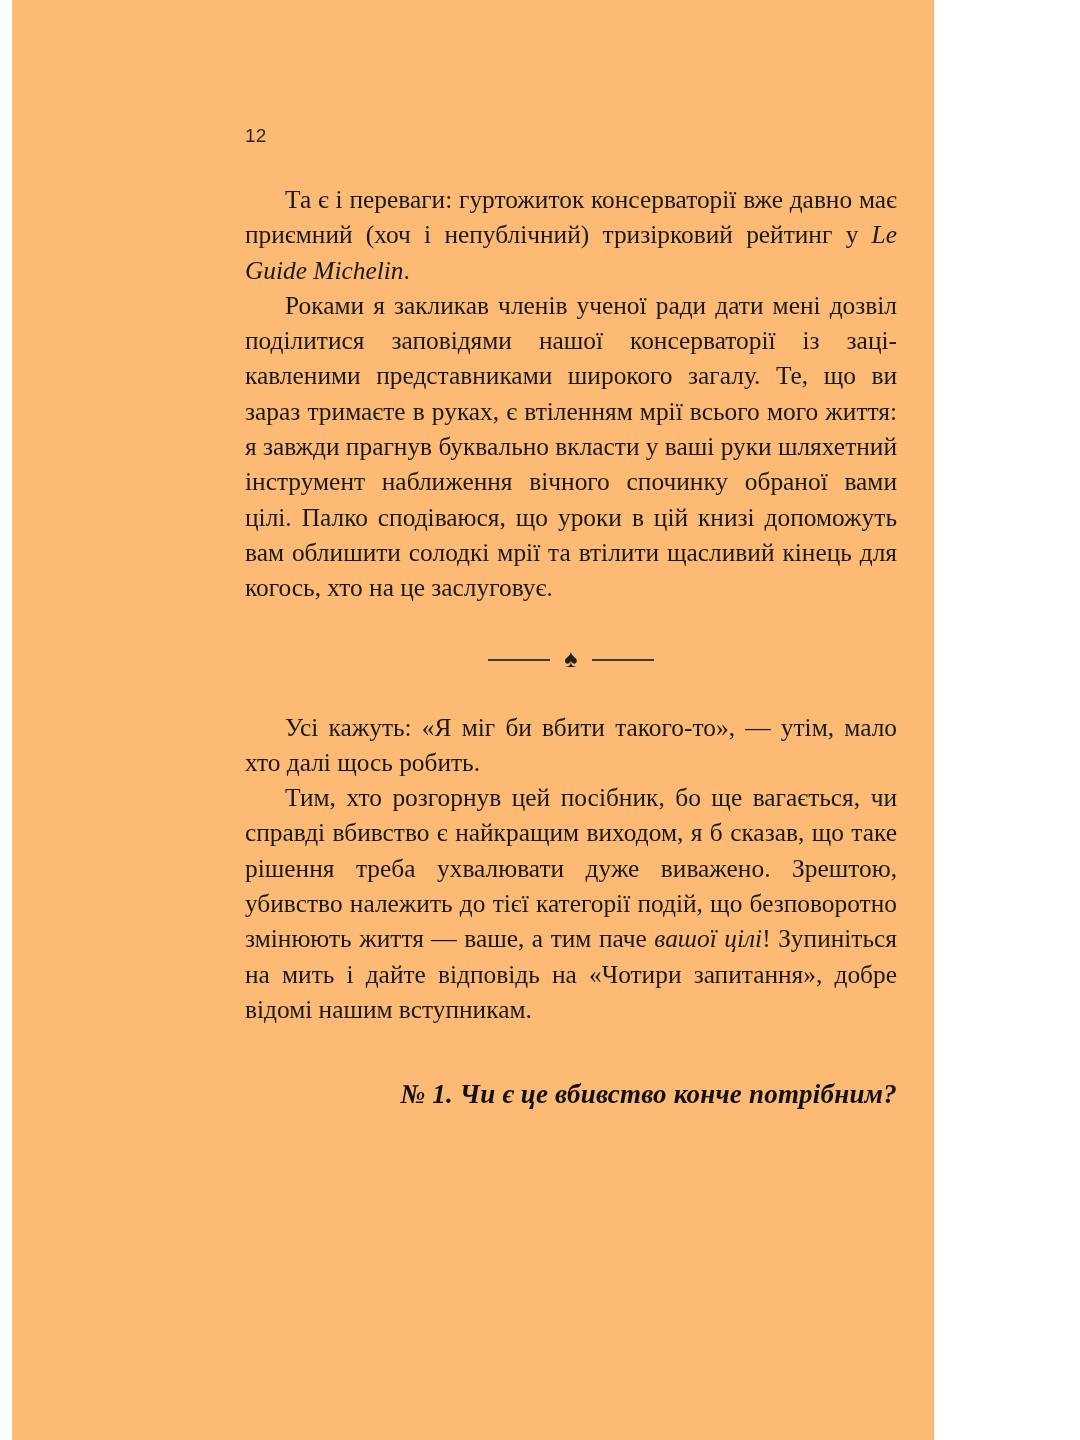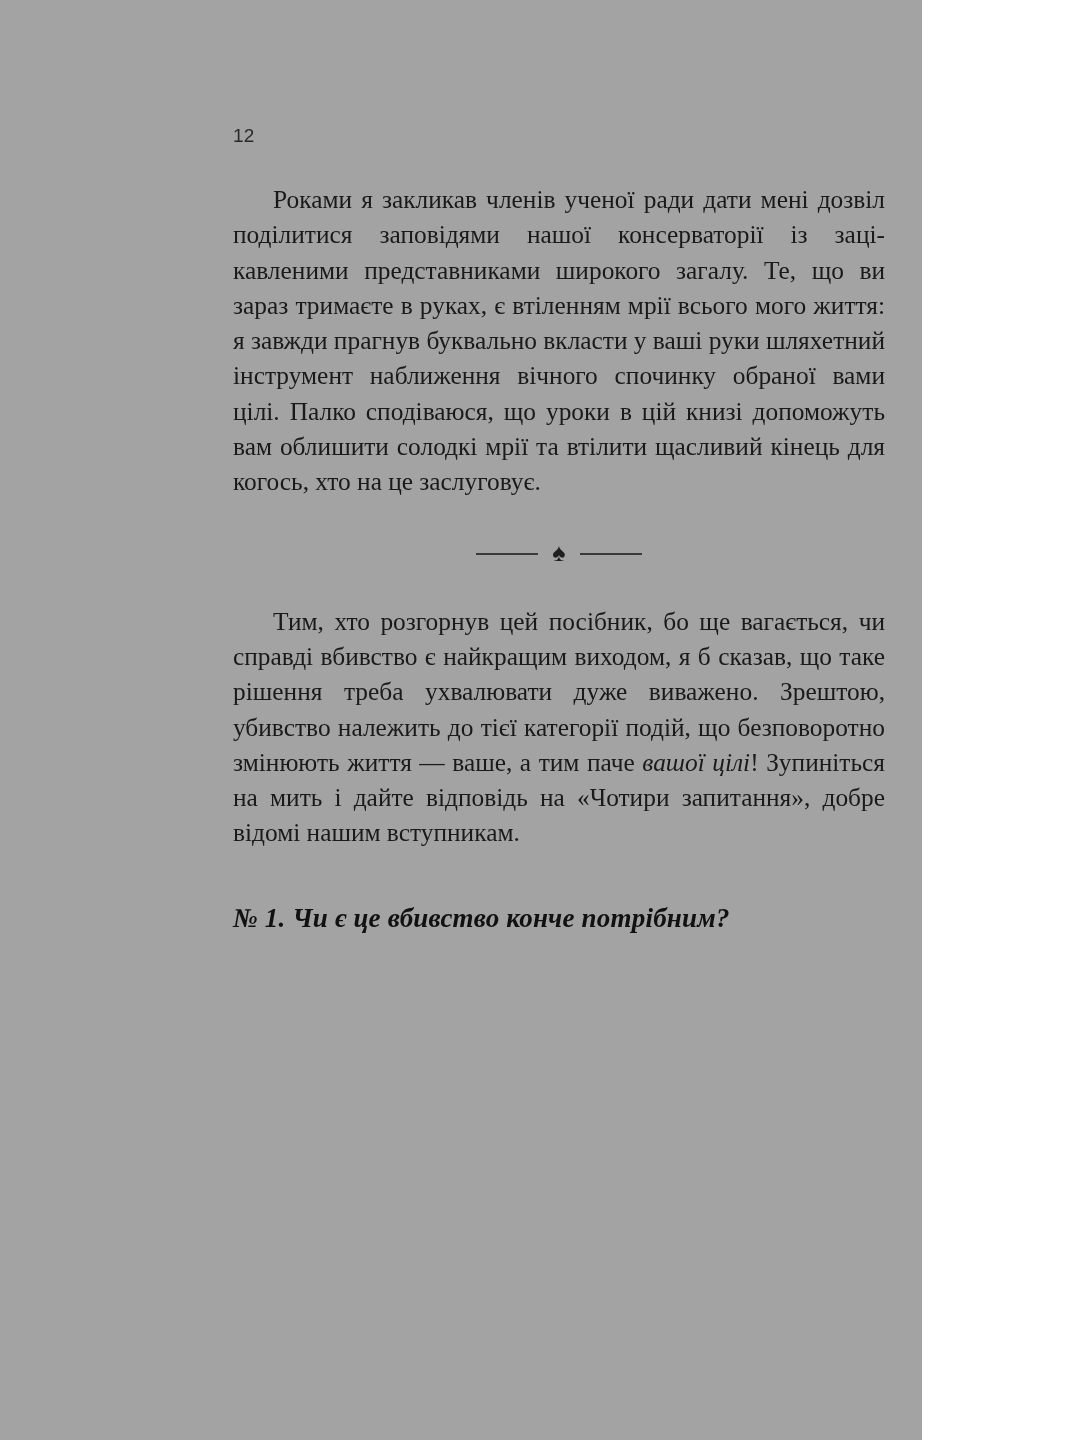--- a/index.html
+++ b/index.html
@@ -12,25 +12,25 @@
     height: 1440px;
     position: relative;
     overflow: hidden;
     font-family: "Liberation Serif", "DejaVu Serif", serif;
     color: #1a1a1a;
     -webkit-font-smoothing: antialiased;
   }
 
   .page {
     position: absolute;
-    left: 0;
+    left: 12px;
     top: 0;
     width: 922px;
     height: 1440px;
-    background: #a3a3a3;
+    background: #fdba74;
   }
 
   .folio {
     position: absolute;
     left: 233px;
     top: 124px;
     font-family: "Liberation Sans", "DejaVu Sans", sans-serif;
     font-size: 19px;
     line-height: 24px;
     color: #2a2a2a;
@@ -89,50 +89,52 @@
 
   .spacer-before-divider { height: 26px; }
   .spacer-after-divider  { height: 22px; }
 
   h2.section-heading {
     margin: 0;
     font-size: 27px;
     line-height: 36px;
     font-style: italic;
     font-weight: bold;
-    text-align: left;
+    text-align: right;
     color: #111111;
     letter-spacing: 0.2px;
   }
   .spacer-before-heading { height: 49px; }
   .spacer-after-heading  { height: 46px; }
 </style>
 </head>
 <body>
 
 <div class="page">
 
   <div class="folio">12</div>
 
   <div class="textblock">
 
 
+    <p class="body indent"><span>Та є і переваги: гуртожиток консерваторії вже давно має приємний (хоч і непублічний) тризірковий рейтинг у </span><span class="it">Le Guide Michelin</span><span>.</span></p>
 
     <p class="body indent"><span>Роками я закликав членів ученої ради дати мені доз­віл поділитися заповідями нашої консерваторії із заці­кавленими представниками широкого загалу. Те, що ви зараз тримаєте в руках, є втіленням мрії всього мого життя: я завжди прагнув буквально вкласти у ваші руки шляхетний інструмент наближення вічного спочинку обраної вами цілі. Палко сподіваюся, що уроки в цій книзі допоможуть вам облишити солодкі мрії та втіли­ти щасливий кінець для когось, хто на це заслуговує.</span></p>
 
     <div class="spacer-before-divider"></div>
 
     <div class="divider">
       <span class="rule"></span>
       <span class="spade">♠</span>
       <span class="rule"></span>
     </div>
 
     <div class="spacer-after-divider"></div>
 
+    <p class="body indent"><span>Усі кажуть: «Я міг би вбити такого-то», — утім, мало хто далі щось робить.</span></p>
 
     <p class="body indent"><span>Тим, хто розгорнув цей посібник, бо ще вагається, чи справді вбивство є найкращим виходом, я б сказав, що таке рішення треба ухвалювати дуже виважено. Зрештою, убивство належить до тієї категорії подій, що безповоротно змінюють життя — ваше, а тим паче </span><span class="it">вашої цілі</span><span>! Зупиніться на мить і дайте відповідь на «Чо­тири запитання», добре відомі нашим вступникам.</span></p>
 
     <div class="spacer-before-heading"></div>
 
     <h2 class="section-heading">№ 1. Чи є це вбивство конче потрібним?</h2>
 
     <div class="spacer-after-heading"></div>
 
 

